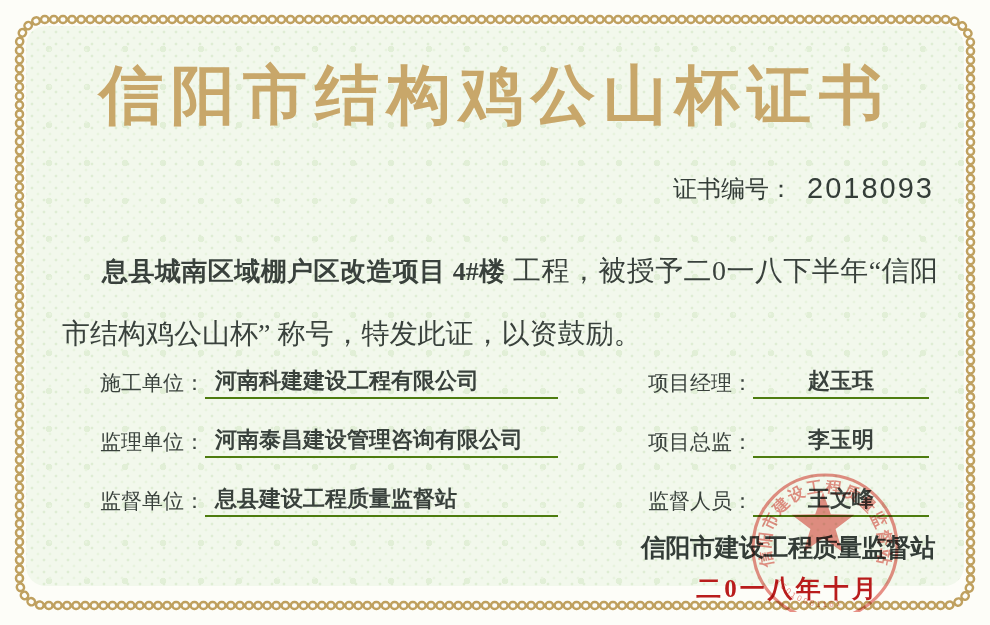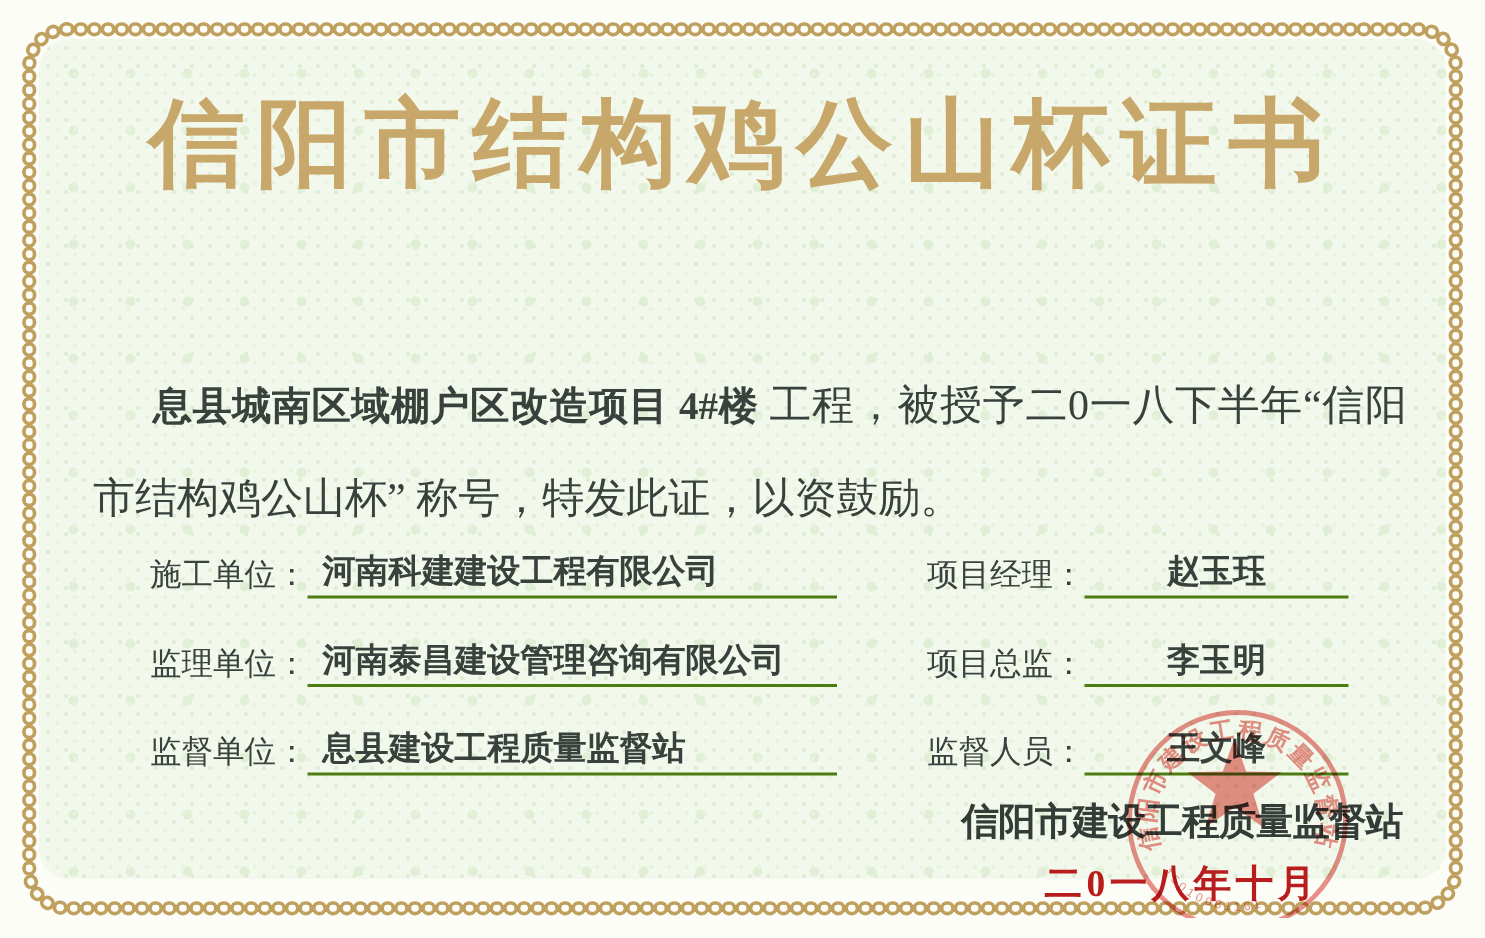--- a/index.html
+++ b/index.html
@@ -22,21 +22,21 @@
     font-size:29px;letter-spacing:2px;margin-left:14px;vertical-align:-1px;}
   .body-text{position:absolute;left:62px;top:240px;width:876px;margin:0;
     font-size:28px;line-height:62px;text-indent:40px;color:#39413c;text-align:justify;}
   .body-text .project{font-size:26px;font-weight:600;}
   .fields{position:absolute;font-family:"Liberation Sans","DejaVu Sans",sans-serif;}
   .fields .row{display:flex;align-items:flex-end;height:30px;margin-bottom:29px;}
   .fields .lab{font-size:21px;white-space:nowrap;color:#3a423d;padding-bottom:2px;}
   .fields .val{flex:1;font-size:22px;font-weight:700;color:#39413c;
     border-bottom:2px solid #4d7c0f;padding:0 4px 1px 10px;white-space:nowrap;}
   .fields-left{left:100px;top:369px;width:458px;}
-  .fields-right{left:618px;top:369px;width:281px;}
+  .fields-right{left:648px;top:369px;width:281px;}
   .fields-right .val{text-align:center;padding-left:4px;}
   .issuer-block{position:absolute;left:637px;top:531px;width:302px;text-align:center;}
   .issuer{font-size:25px;font-weight:700;letter-spacing:-0.5px;color:#333c37;margin:0;}
   .issue-date{font-size:25px;font-weight:700;letter-spacing:3px;color:#b91c1c;margin:8px 0 0 0;}
   .seal{position:absolute;left:745px;top:467px;width:160px;height:160px;
     opacity:.82;mix-blend-mode:multiply;}
 </style>
 </head>
 <body>
 
@@ -44,20 +44,23 @@
 
   <div class="paper-tint"></div>
 
   <svg class="chain" width="990" height="625" viewBox="0 0 990 625" aria-hidden="true">
     <rect x="19.5" y="19.5" width="951" height="586" rx="25" fill="none" stroke="#bfa05f" stroke-width="9.5" stroke-linecap="round" stroke-dasharray="0.5 8.6"></rect>
     <rect x="19.5" y="19.5" width="951" height="586" rx="25" fill="none" stroke="#fdfdf8" stroke-width="4.6" stroke-linecap="round" stroke-dasharray="0.5 8.6"></rect>
   </svg>
 
   <h1 class="title">信阳市结构鸡公山杯证书</h1>
 
+  <div class="cert-no">
+    <span>证书编号：</span><span class="num">2018093</span>
+  </div>
 
   <p class="body-text">
     <span class="project">息县城南区域棚户区改造项目 4#楼</span><span> 工程，被授予二0一八下半年“信阳市结构鸡公山杯” 称号，特发此证，以资鼓励。</span>
   </p>
 
   <div class="fields fields-left">
     <div class="row">
       <span class="lab">施工单位：</span>
       <span class="val">河南科建建设工程有限公司</span>
     </div>

